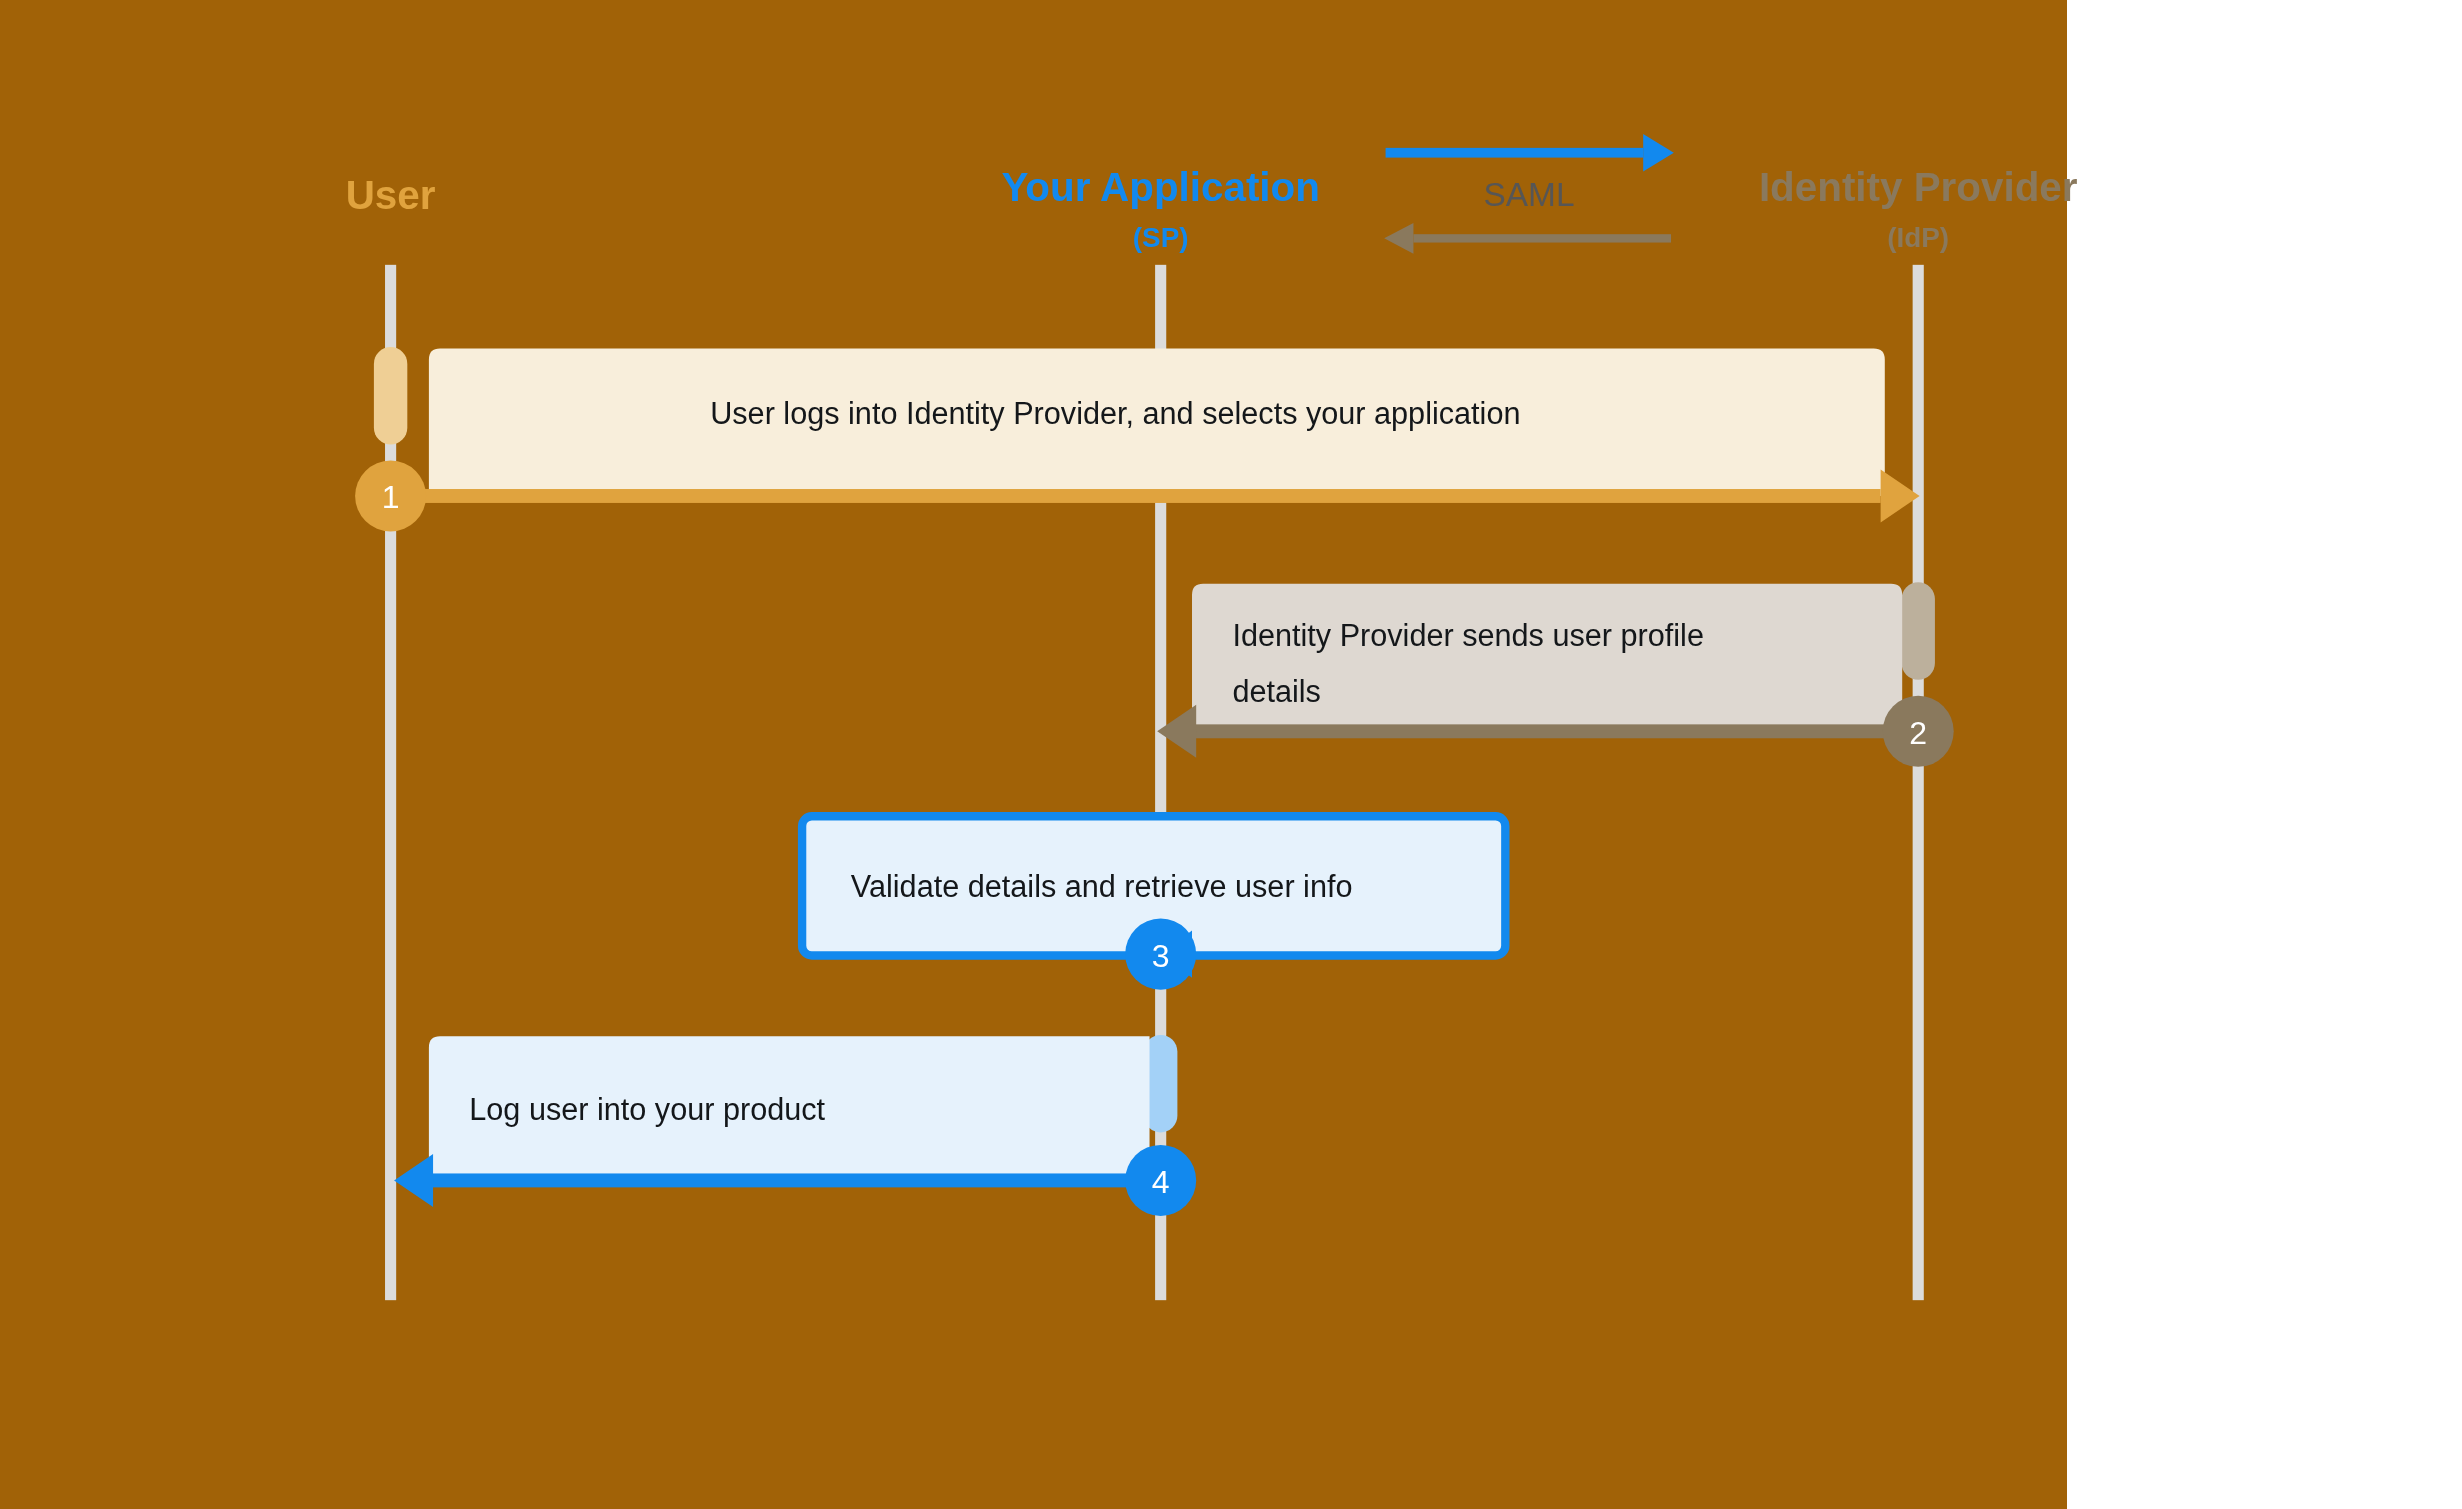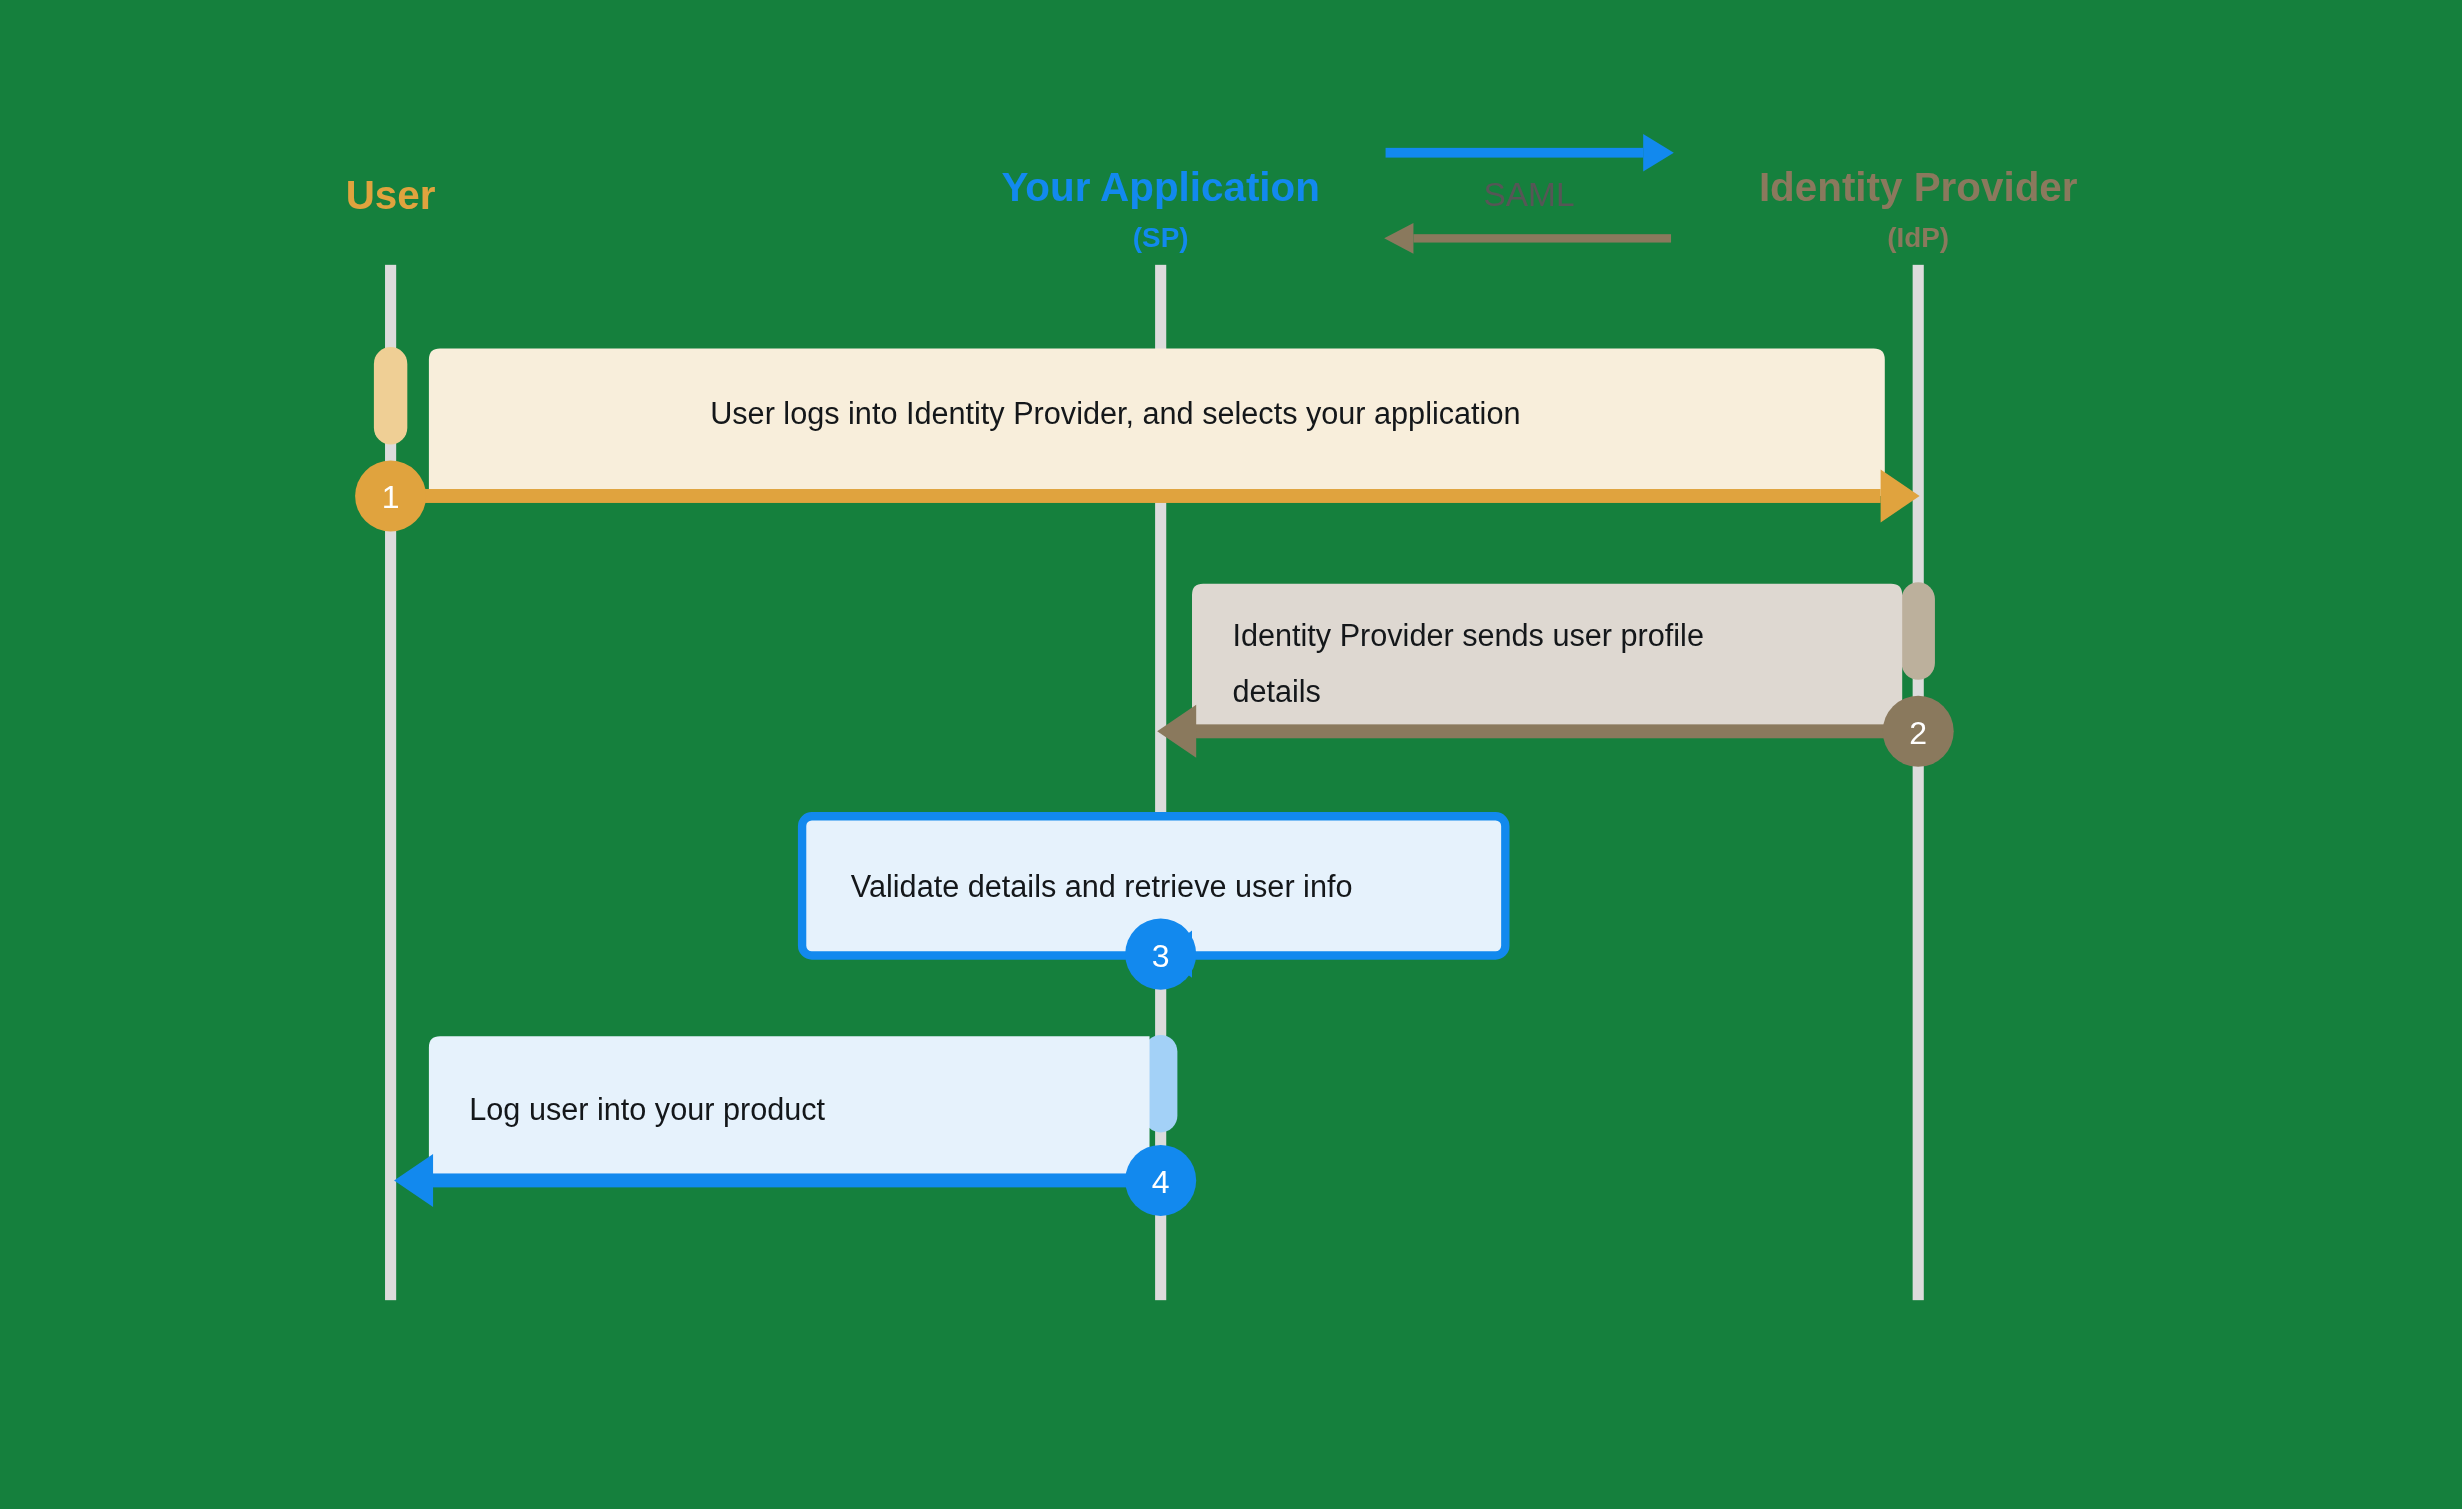--- a/index.html
+++ b/index.html
@@ -8,23 +8,23 @@
     background: #ffffff;
   }
   body {
     width: 2462px;
     height: 1510px;
     font-family: "Liberation Sans", sans-serif;
     overflow: hidden;
   }
   #diagram-root {
     position: relative;
-    width: 2462px;
+    width: 2067px;
     height: 1510px;
-    background: #15803d;
+    background: #a16207;
   }
   svg.seq-canvas {
     position: absolute;
     top: 0;
     left: 0;
     width: 2462px;
     height: 1510px;
     display: block;
   }
   .actor-title {

